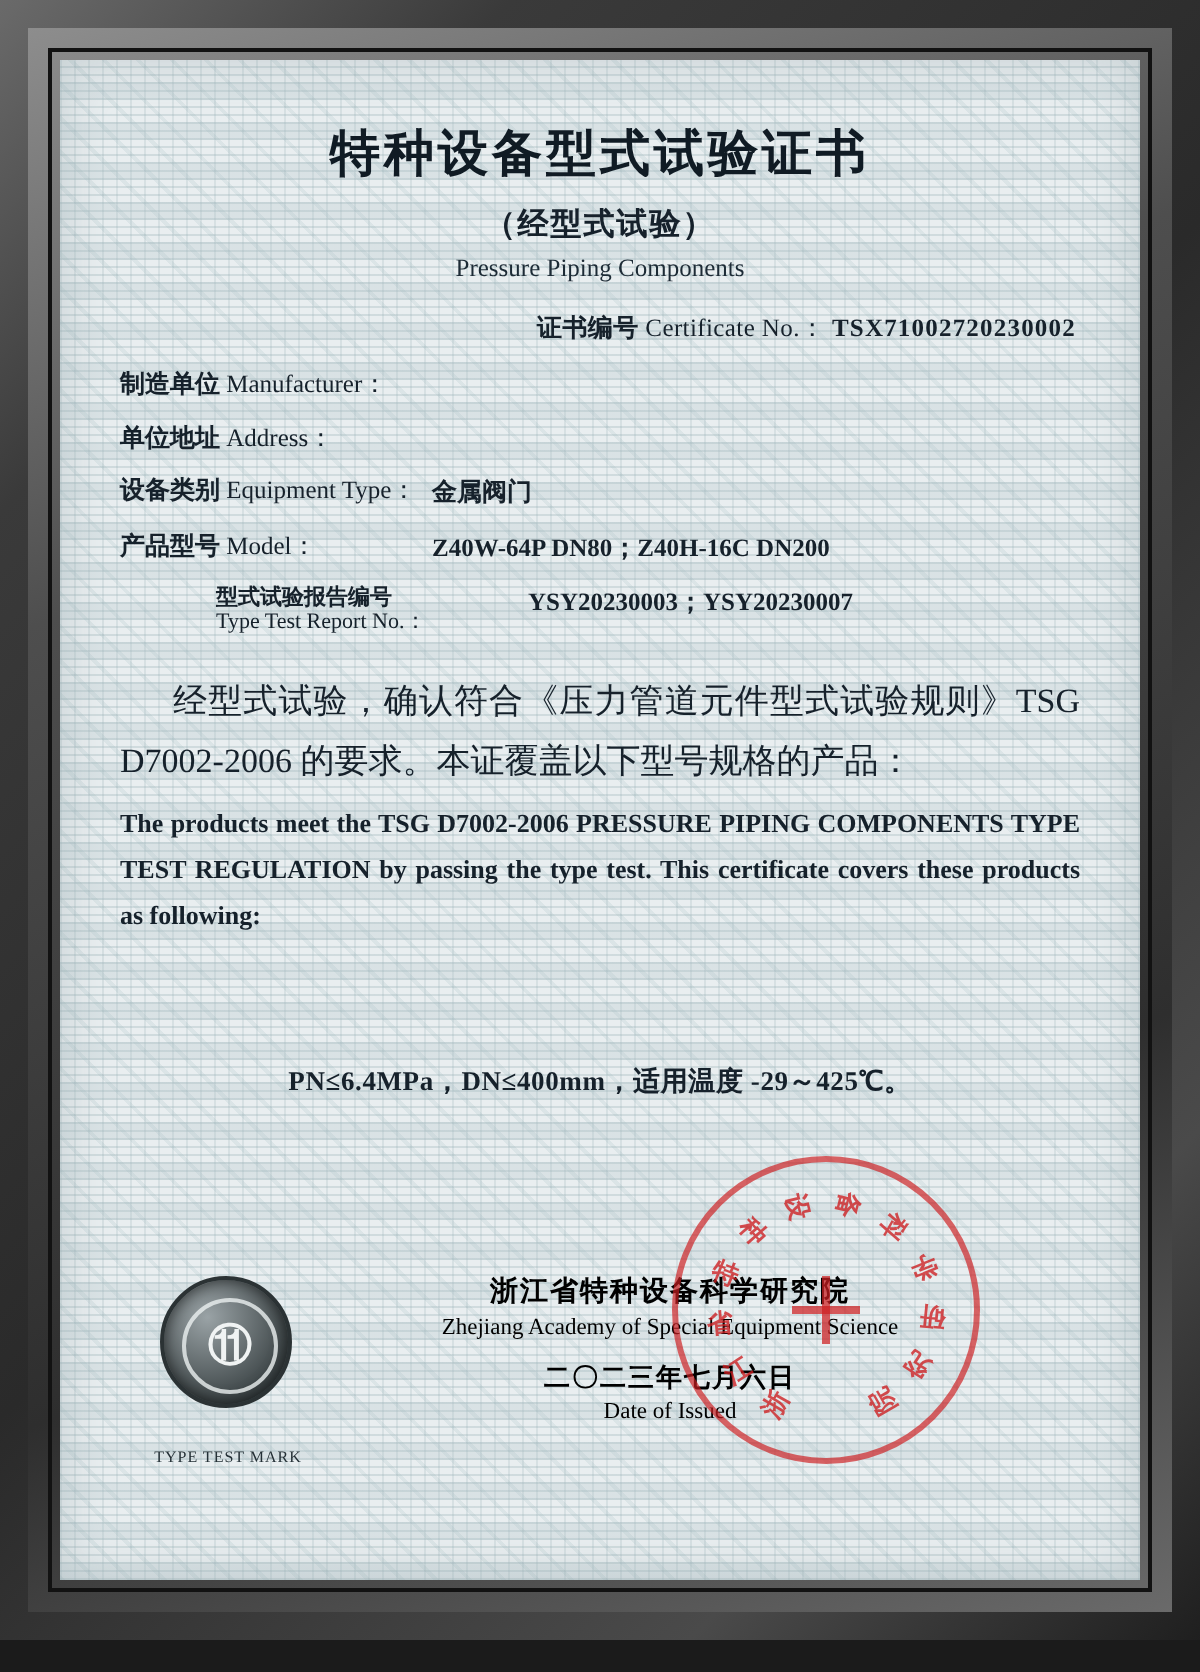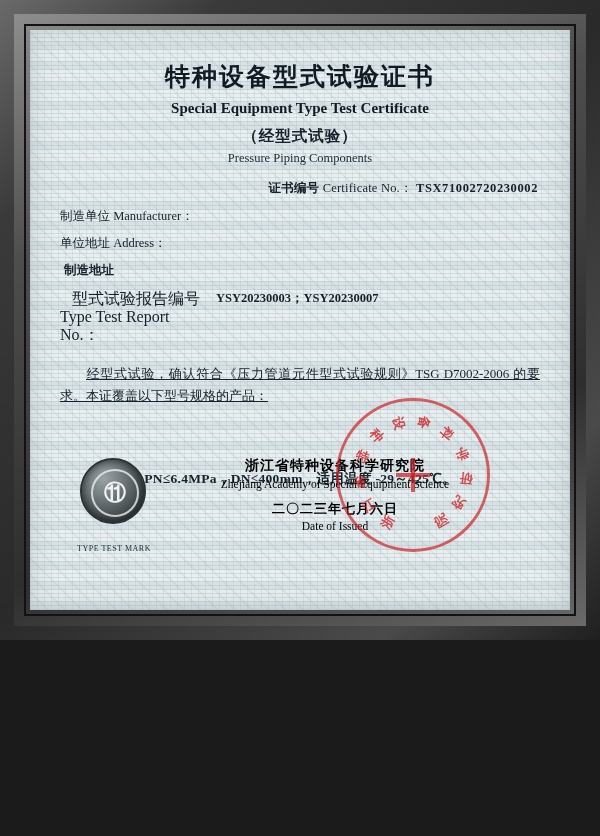--- a/index.html
+++ b/index.html
@@ -9,21 +9,21 @@
   body {
     width: 600px;
     height: 836px;
     background: #1b1b1b;
     font-family: "Liberation Serif", serif;
     overflow: hidden;
   }
   .frame-outer {
     position: absolute;
     left: 0; top: 0;
-    width: 600px; height: 640px;
+    width: 600px; height: 820px;
     background:
       linear-gradient(135deg, #6a6a6a 0%, #3a3a3a 18%, #2a2a2a 50%, #4a4a4a 82%, #1f1f1f 100%);
     box-sizing: border-box;
     padding: 14px;
   }
   .frame-bevel {
     position: absolute;
     left: 14px; top: 14px;
     right: 14px; bottom: 14px;
     background: linear-gradient(160deg, #8d8d8d, #4e4e4e 30%, #2e2e2e 70%, #6a6a6a);
@@ -109,40 +109,40 @@
   .field-row {
     display: flex;
     align-items: flex-start;
     margin-bottom: 11px;
   }
   .field-label {
     width: 152px;
     flex: 0 0 152px;
     line-height: 1.25;
   }
-  .field-label .l-cn { font-weight: normal; text-align: center; }
+  .field-label .l-cn { font-weight: bold; }
   .field-label .l-en { }
   .field-label.two-line {
-    font-size: 16px;
+    font-size: 11px;
     line-height: 1.15;
+    margin-left: 48px;
   }
   .field-value {
     flex: 1;
     font-weight: bold;
     line-height: 1.3;
     padding-left: 4px;
   }
   .addr-lines div { margin-bottom: 3px; font-size: 11.5px; }
 
   .para {
     margin-top: 18px;
-    font-size: 13px;
+    font-size: 17px;
     line-height: 1.75;
     text-align: justify;
-    text-decoration: underline;
   }
   .para .indent { display: inline-block; width: 26px; }
   .para-en {
     margin-top: 4px;
     font-size: 13px;
     line-height: 1.8;
     text-align: justify;
     font-weight: bold;
   }
   .spec-line {
@@ -262,21 +262,20 @@
 <body>
 
 <div class="frame-outer">
   <div class="frame-bevel"></div>
   <div class="frame-inner-line"></div>
 
   <div class="paper">
     <div class="content">
 
       <div class="title-cn">特种设备型式试验证书</div>
-      <div class="title-en">Special Equipment Type Test Certificate</div>
       <div class="subtitle-cn">（经型式试验）</div>
       <div class="subtitle-en">Pressure Piping Components</div>
 
       <div class="cert-no-row">
         <span class="cn">证书编号</span>
         <span>Certificate No.：</span>
         <span class="val">TSX71002720230002</span>
       </div>
 
       <div class="fields">
@@ -289,38 +288,50 @@
         </div>
 
         <div class="field-row">
           <div class="field-label">
             <span class="l-cn">单位地址</span>
             <span class="l-en">Address：</span>
           </div>
         </div>
 
         <div class="field-row">
-          <div class="field-value">制造地址</div>
-        </div>
-
-
+          <div class="field-label">
+            <span class="l-cn">设备类别</span>
+            <span class="l-en">Equipment Type：</span>
+          </div>
+          <div class="field-value">金属阀门</div>
+        </div>
+
+
+        <div class="field-row">
+          <div class="field-label">
+            <span class="l-cn">产品型号</span>
+            <span class="l-en">Model：</span>
+          </div>
+          <div class="field-value">Z40W-64P DN80；Z40H-16C DN200</div>
+        </div>
 
         <div class="field-row">
           <div class="field-label two-line">
             <div class="l-cn">型式试验报告编号</div>
             <div class="l-en">Type Test Report No.：</div>
           </div>
           <div class="field-value">YSY20230003；YSY20230007</div>
         </div>
 
       </div>
 
       <div class="para">
         <span class="indent"></span><span>经型式试验，确认符合《压力管道元件型式试验规则》TSG D7002-2006 的要求。本证覆盖以下型号规格的产品：</span>
       </div>
+      <div class="para-en">The products meet the TSG D7002-2006 PRESSURE PIPING COMPONENTS TYPE TEST REGULATION by passing the type test. This certificate covers these products as following:</div>
 
       <div class="spec-line">PN≤6.4MPa，DN≤400mm，适用温度 -29～425℃。</div>
 
     </div>
 
     <div class="emblem">
       <div class="emblem-inner">⑪</div>
     </div>
     <div class="emblem-label">TYPE TEST MARK</div>
 

